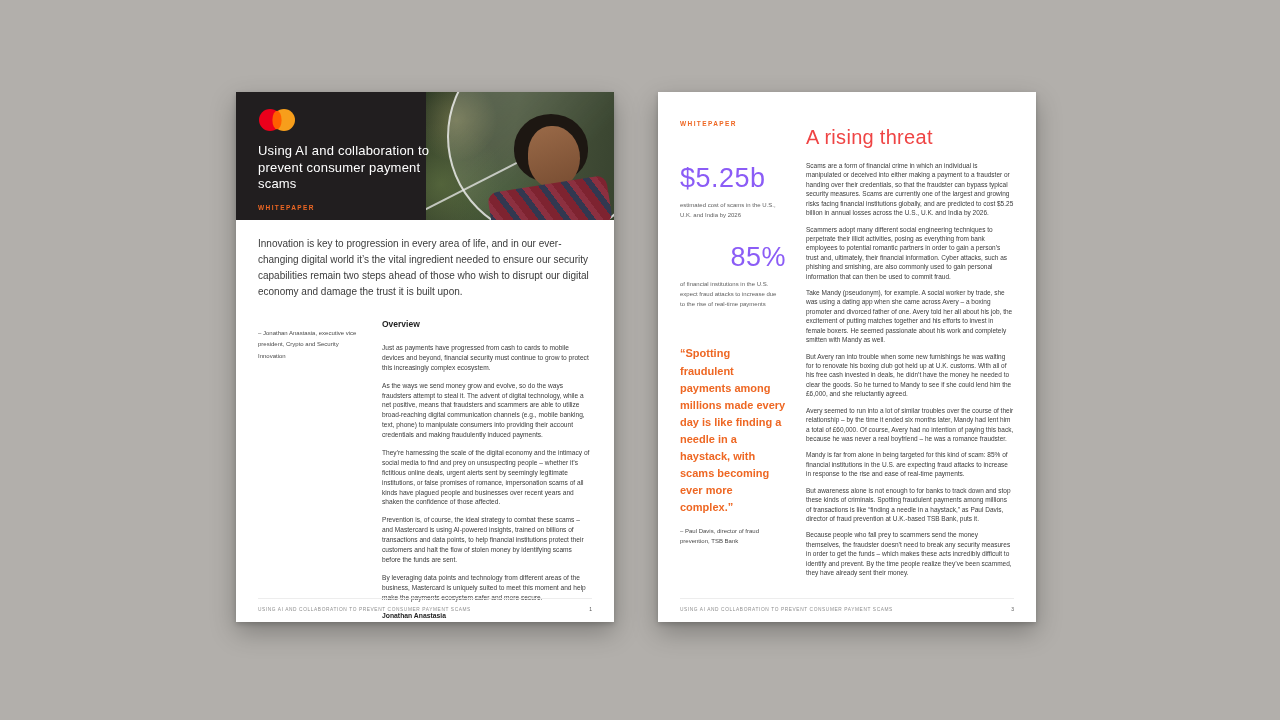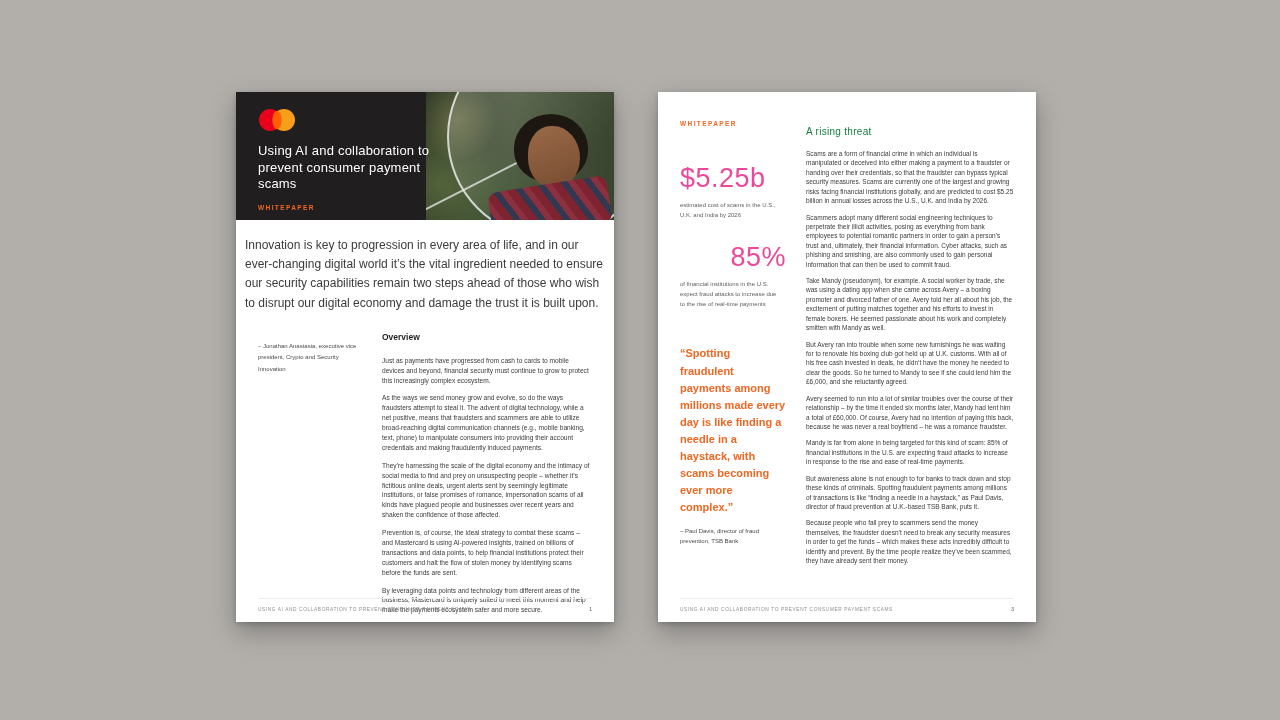--- a/index.html
+++ b/index.html
@@ -53,21 +53,21 @@
     border-radius:46% 54% 50% 50%;
     background:linear-gradient(160deg, #9a6a48, #774c31);
   }
   .scarf {
     position:absolute; right:4px; bottom:-12px; width:120px; height:48px; border-radius:10px;
     transform:rotate(-9deg);
     background:repeating-linear-gradient(62deg, #7e2330 0 8px, #323850 8px 14px, #8c3040 14px 20px);
   }
 
   
-  .lp-intro { margin:16px 9px 0; font-size:12px; line-height:1.6; color:#3b3b3b; }
+  .lp-intro { margin:16px 22px 0; font-size:10px; line-height:1.6; color:#3b3b3b; }
   .columns { display:flex; margin:19px 22px 0; }
   .sidebar { width:108px; margin-right:16px; flex-shrink:0; }
   .pull-quote { color:#ee6723; font-size:7.2px; font-weight:bold; line-height:1.5; }
   .quote-attr { margin-top:9px; font-size:6px; line-height:1.9; color:#4a4a4a; }
   .main-col { flex:1; }
   .overview-h { font-size:8.5px; font-weight:bold; color:#1f1f1f; margin-bottom:14px; }
   .main-col p { font-size:6.6px; line-height:1.5; color:#3b3b3b; margin-bottom:8px; }
   .sig-name { font-size:6.8px; font-weight:bold; color:#1f1f1f; margin-top:10px; }
   .sig-title { font-size:6.6px; color:#3b3b3b; margin-top:2px; }
 
@@ -76,28 +76,28 @@
     position:absolute; left:22px; right:22px; bottom:10px;
     border-top:1px solid #ededed; padding-top:7px;
     display:flex; justify-content:space-between; align-items:center;
   }
   .footer-text { font-size:4.8px; letter-spacing:0.6px; color:#8f8f8f; }
   .footer-page { font-size:5px; color:#555; }
 
   
   .rp-body { display:flex; padding:20px 22px 0; }
   .rp-left { width:106px; margin-right:20px; flex-shrink:0; }
-  .stat-value { font-size:27px; font-weight:400; color:#ec4899; letter-spacing:0.5px; }
+  .stat-value { font-size:27px; font-weight:400; color:#8b5cf6; letter-spacing:0.5px; }
   .stat-1 { margin-top:33px; }
   .stat-2 { margin-top:21px;text-align:right; }
   .stat-caption { font-size:6px; color:#5f5f5f; line-height:1.65; margin-top:7px; padding-right:4px; }
   .rp-quote { margin-top:36px; color:#ee6723; font-size:11px; font-weight:bold; line-height:1.55; }
   .rp-attr { margin-top:10px; font-size:6px; color:#4a4a4a; line-height:1.7; }
   .rp-right { flex:1; }
-  .rising-h { font-size:10px; font-weight:500; color:#15803d; letter-spacing:0.3px; margin:14px 0 12px; }
+  .rising-h { font-size:20px; font-weight:500; color:#ef4444; letter-spacing:0.3px; margin:14px 0 12px; }
   .rp-right p { font-size:6.5px; line-height:1.45; color:#3b3b3b; margin-bottom:7px; }
 </style>
 </head>
 <body>
 
 <div class="page page-left">
 
   <div class="lp-header">
     <div class="lp-header-text">
       <svg class="logo" width="38" height="24" viewBox="0 0 38 24">

